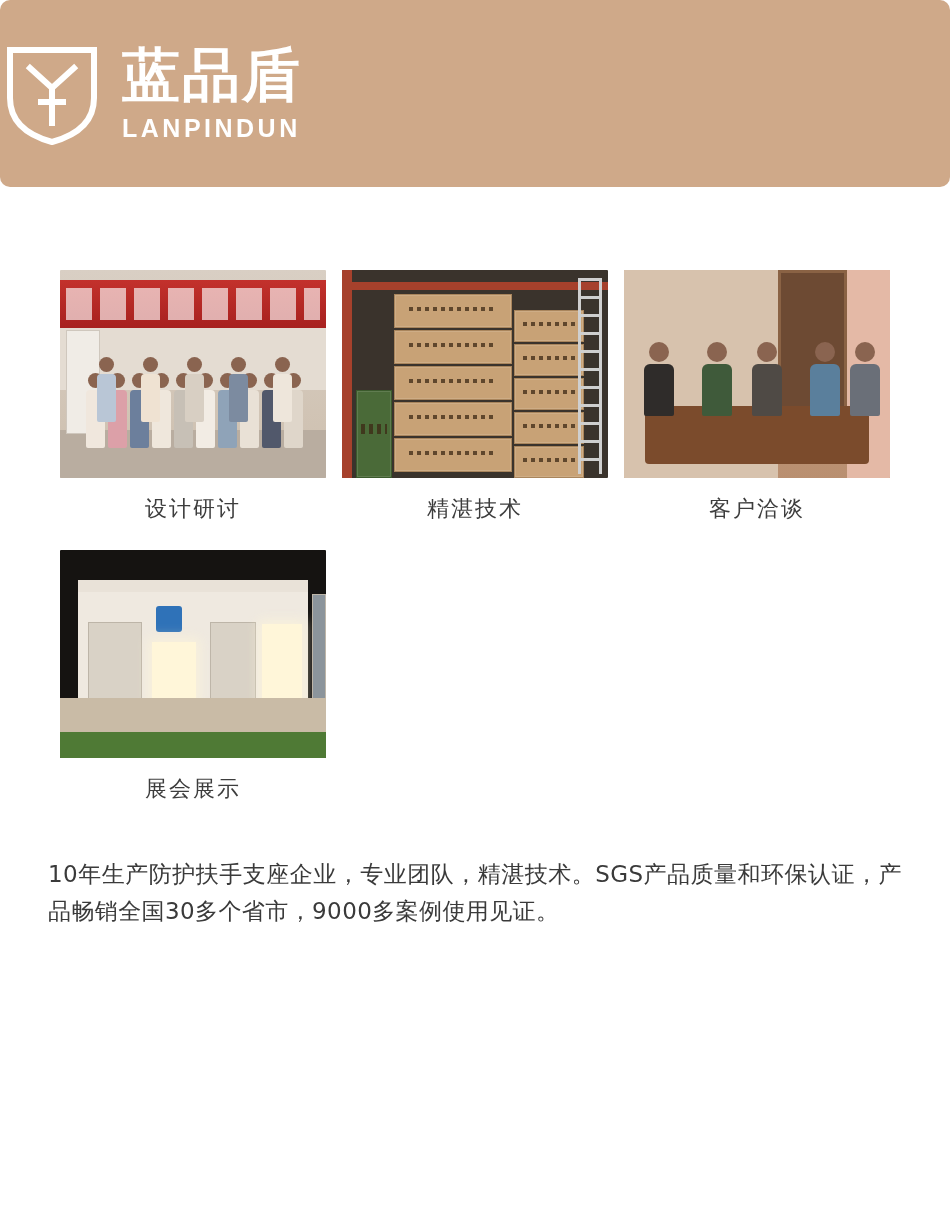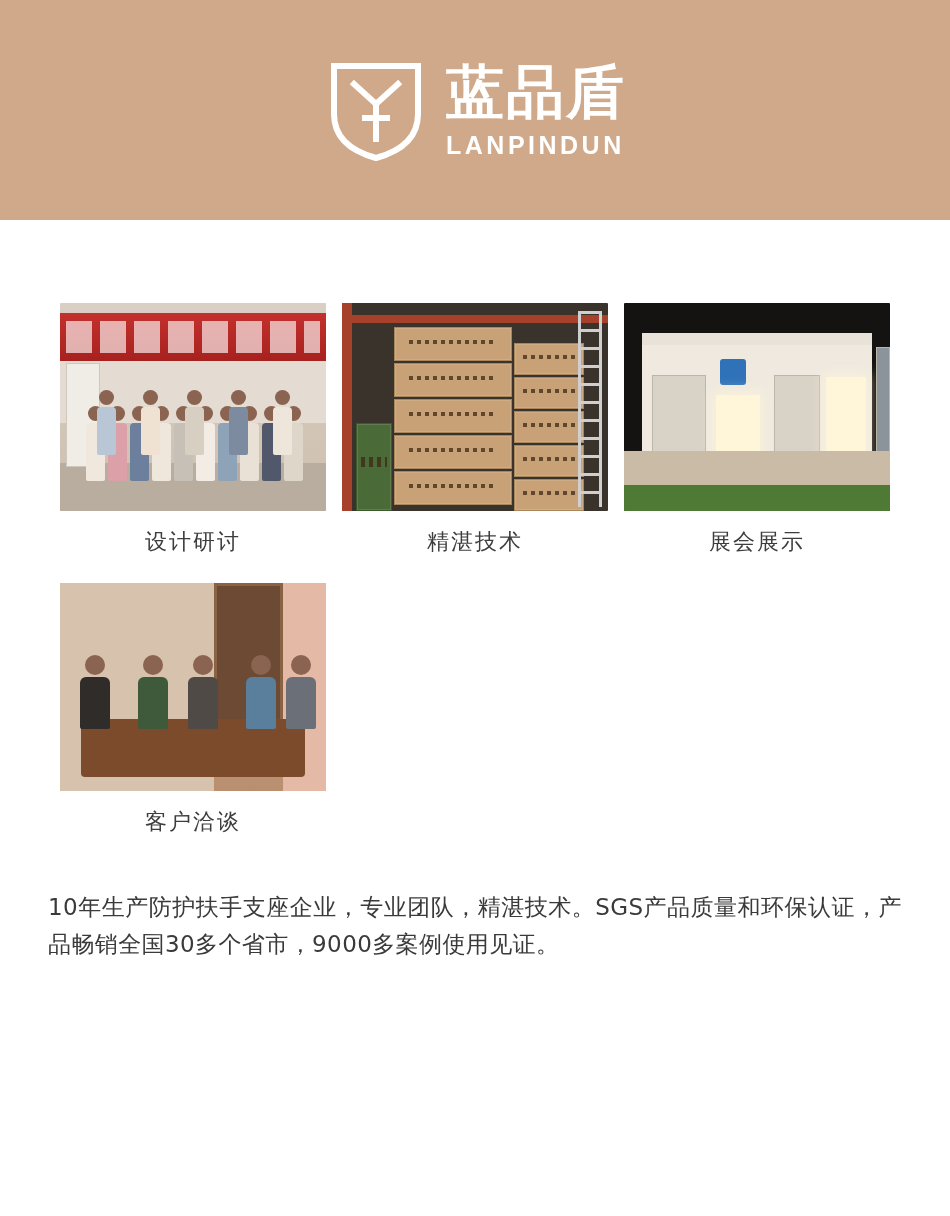--- a/index.html
+++ b/index.html
@@ -12,25 +12,25 @@
     width: 950px;
     height: 1216px;
     font-family: "Liberation Sans", "DejaVu Sans", sans-serif;
     color: #2b2b2b;
     overflow: hidden;
   }
 
   
   .banner {
     width: 950px;
-    height: 220px;
+    height: 187px;
     background: #cfa989;
     display: flex;
     align-items: center;
-    justify-content: center;
+    border-radius: 10px;
   }
   .logo-block {
     display: flex;
     align-items: center;
     gap: 18px;
   }
   .logo-mark {
     width: 104px;
     height: 108px;
     display: block;
@@ -283,61 +283,61 @@
       <div class="box" style="left:172px;top:142px;width:70px;height:32px"></div>
       <div class="box" style="left:172px;top:176px;width:70px;height:32px"></div>
       <div class="box" style="left:14px;top:120px;width:36px;height:88px;background:#4a6a38;border-color:#3b5a2c"></div>
       <div class="ladder"></div>
     </div>
     <div class="caption">精湛技术</div>
   </div>
 
 
   <div class="cell">
+    <div class="photo p6">
+      <div class="wall-l"></div>
+      <div class="door"></div>
+      <div class="wall-r"></div>
+      <div class="table"></div>
+      <div class="person" style="left:20px">
+          <i></i>
+          <b style="background:#2f2c2a"></b>
+        </div>
+      <div class="person" style="left:78px">
+          <i></i>
+          <b style="background:#3f5a3a"></b>
+        </div>
+      <div class="person" style="left:128px">
+          <i></i>
+          <b style="background:#4f4a45"></b>
+        </div>
+      <div class="person" style="left:186px">
+          <i></i>
+          <b style="background:#5a7f9c"></b>
+        </div>
+      <div class="person" style="left:226px">
+          <i></i>
+          <b style="background:#6a6f78"></b>
+        </div>
+    </div>
+    <div class="caption">客户洽谈</div>
+  </div>
+
+  <div class="cell">
     <div class="photo p5">
       <div class="header-strip"></div>
       <div class="booth"></div>
       <div class="logo-sq"></div>
       <div class="panel" style="left:28px;top:72px;width:54px;height:92px"></div>
       <div class="panel" style="left:150px;top:72px;width:46px;height:92px"></div>
       <div class="glow" style="left:202px;top:74px;width:40px;height:86px"></div>
       <div class="glow" style="left:92px;top:92px;width:44px;height:62px"></div>
       <div class="panel" style="left:252px;top:44px;width:14px;height:128px;background:#8b949b"></div>
       <div class="floor"></div>
       <div class="green"></div>
     </div>
     <div class="caption">展会展示</div>
   </div>
-
-  <div class="cell">
-    <div class="photo p6">
-      <div class="wall-l"></div>
-      <div class="door"></div>
-      <div class="wall-r"></div>
-      <div class="table"></div>
-      <div class="person" style="left:20px">
-          <i></i>
-          <b style="background:#2f2c2a"></b>
-        </div>
-      <div class="person" style="left:78px">
-          <i></i>
-          <b style="background:#3f5a3a"></b>
-        </div>
-      <div class="person" style="left:128px">
-          <i></i>
-          <b style="background:#4f4a45"></b>
-        </div>
-      <div class="person" style="left:186px">
-          <i></i>
-          <b style="background:#5a7f9c"></b>
-        </div>
-      <div class="person" style="left:226px">
-          <i></i>
-          <b style="background:#6a6f78"></b>
-        </div>
-    </div>
-    <div class="caption">客户洽谈</div>
-  </div>
 </div>
 
 <div class="copy">
   <p>10年生产防护扶手支座企业，专业团队，精湛技术。SGS产品质量和环保认证，产品畅销全国30多个省市，9000多案例使用见证。</p>
 </div>
 
 </body></html>

